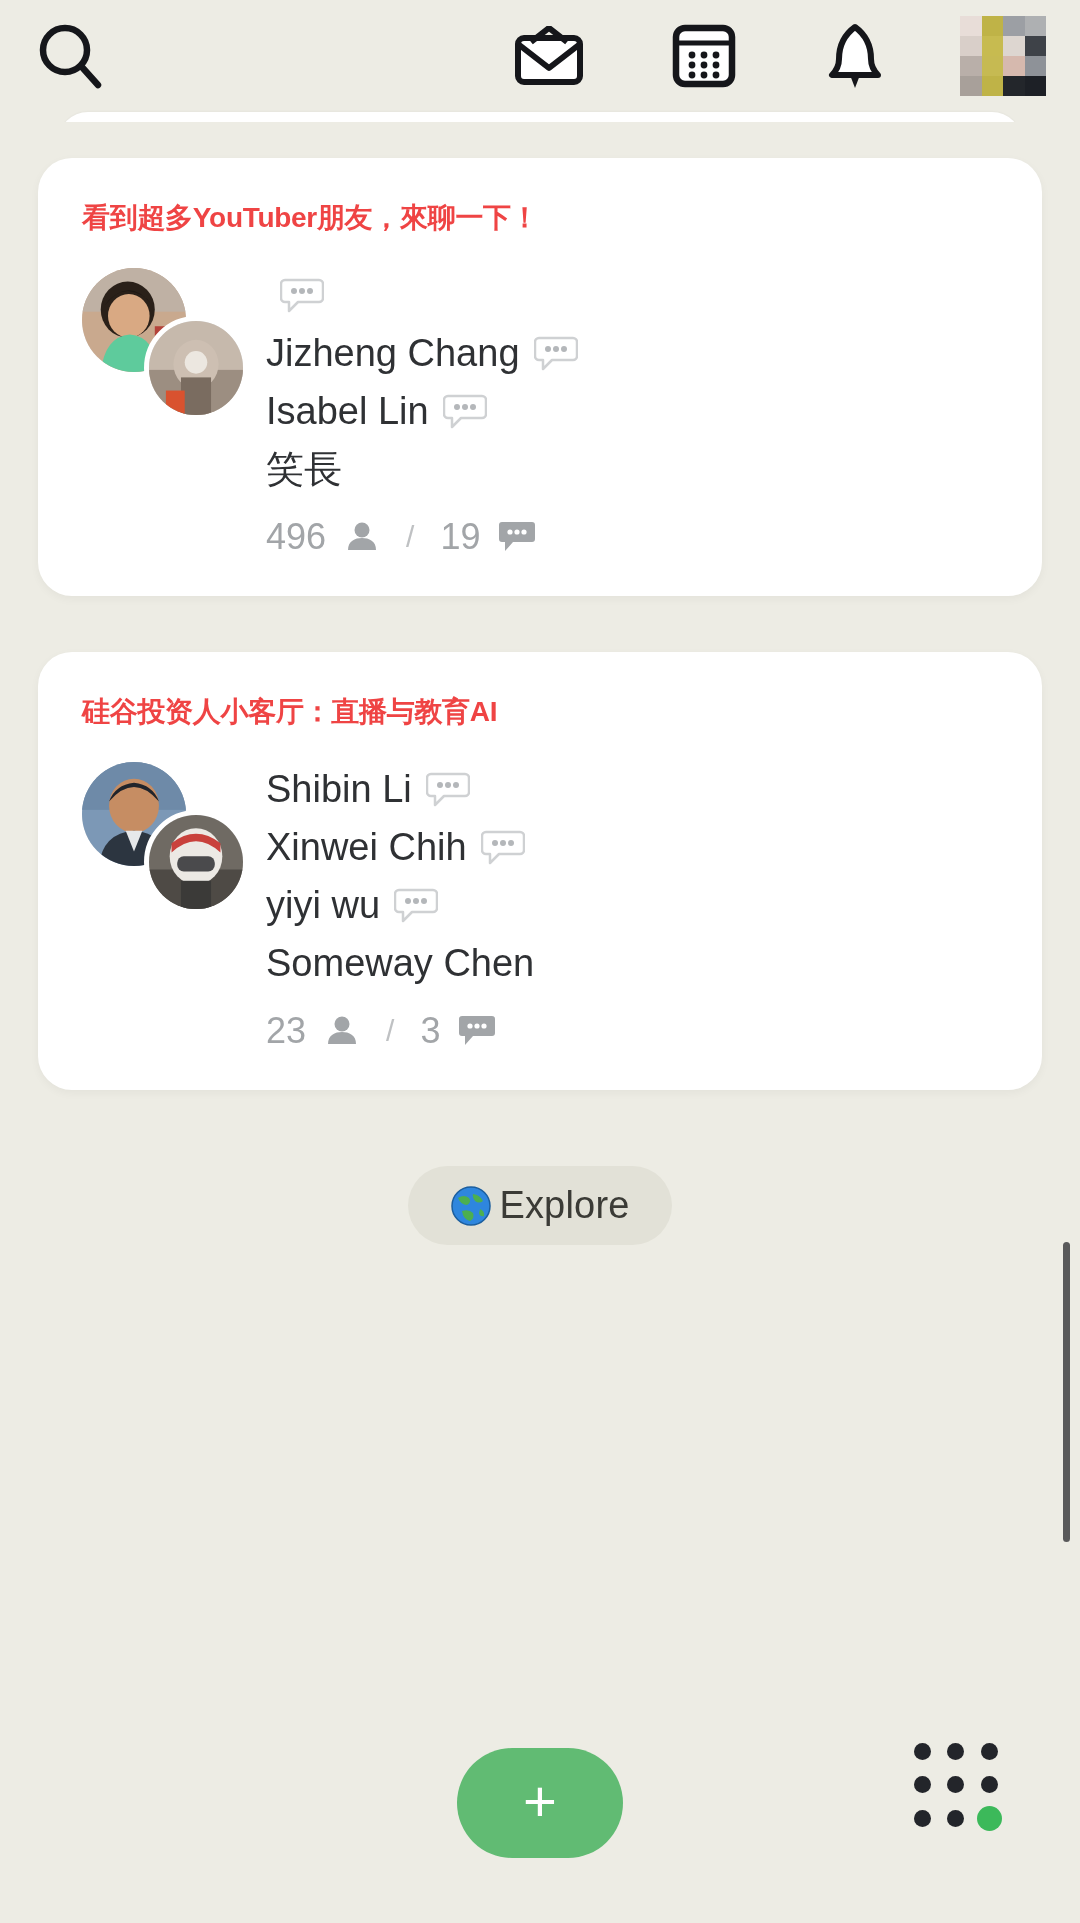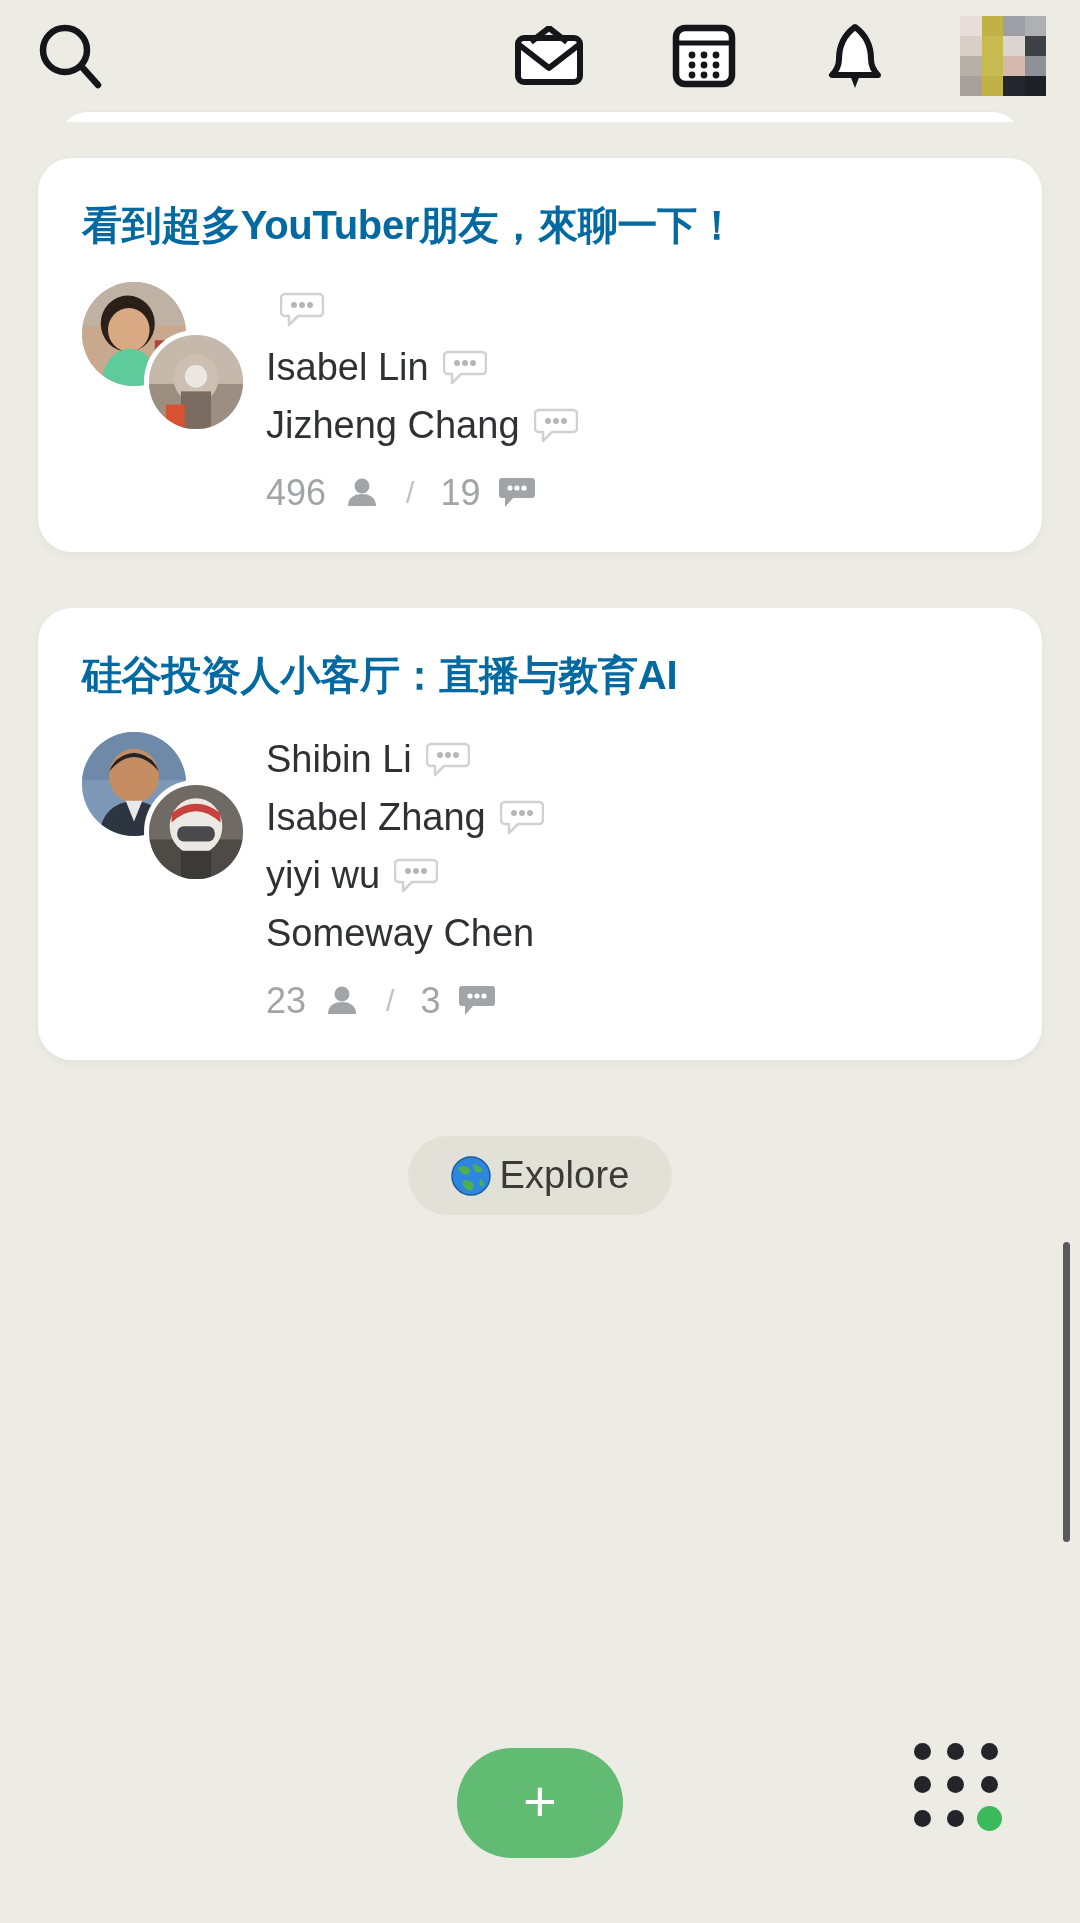--- a/index.html
+++ b/index.html
@@ -75,23 +75,23 @@
   .card {
     position: relative;
     background: #FFFFFF;
     border-radius: 34px;
     padding: 44px 44px 38px 44px;
     margin-bottom: 56px;
     box-shadow: 0 3px 10px rgba(0,0,0,0.045);
   }
 
   .card-title {
-    font-size: 40px;
+    font-size: 28px;
     font-weight: bold;
-    color: #0369a1;
+    color: #ef4444;
     letter-spacing: -0.3px;
     line-height: 1.15;
     margin-bottom: 30px;
     white-space: nowrap;
   }
 
   .card-body { display: flex; align-items: flex-start; }
 
   .avatars {
     position: relative;
@@ -333,40 +333,43 @@
             <svg class="speak-bubble" width="44" height="38" viewBox="0 0 44 38">
               <path d="M5 4 H39 A4 4 0 0 1 43 8 V22 A4 4 0 0 1 39 26 H18 L9 35 V26 H5 A4 4 0 0 1 1 22 V8 A4 4 0 0 1 5 4 Z" fill="#FFFFFF" stroke="#CFD1D3" stroke-width="2.5" stroke-linejoin="round"></path>
               <g fill="#B4B7BA">
                   <circle cx="14" cy="15" r="3"></circle>
                   <circle cx="22" cy="15" r="3"></circle>
                   <circle cx="30" cy="15" r="3"></circle>
                 </g>
             </svg>
           </div>
           <div class="member-row">
+            <span class="member-name">Jizheng Chang</span>
+            <svg class="speak-bubble" width="44" height="38" viewBox="0 0 44 38">
+              <path d="M5 4 H39 A4 4 0 0 1 43 8 V22 A4 4 0 0 1 39 26 H18 L9 35 V26 H5 A4 4 0 0 1 1 22 V8 A4 4 0 0 1 5 4 Z" fill="#FFFFFF" stroke="#CFD1D3" stroke-width="2.5" stroke-linejoin="round"></path>
+              <g fill="#B4B7BA">
+                  <circle cx="14" cy="15" r="3"></circle>
+                  <circle cx="22" cy="15" r="3"></circle>
+                  <circle cx="30" cy="15" r="3"></circle>
+                </g>
+            </svg>
+          </div>
+          <div class="member-row">
             <span class="member-name">Isabel Lin</span>
             <svg class="speak-bubble" width="44" height="38" viewBox="0 0 44 38">
               <path d="M5 4 H39 A4 4 0 0 1 43 8 V22 A4 4 0 0 1 39 26 H18 L9 35 V26 H5 A4 4 0 0 1 1 22 V8 A4 4 0 0 1 5 4 Z" fill="#FFFFFF" stroke="#CFD1D3" stroke-width="2.5" stroke-linejoin="round"></path>
               <g fill="#B4B7BA">
                   <circle cx="14" cy="15" r="3"></circle>
                   <circle cx="22" cy="15" r="3"></circle>
                   <circle cx="30" cy="15" r="3"></circle>
                 </g>
             </svg>
           </div>
           <div class="member-row">
-            <span class="member-name">Jizheng Chang</span>
-            <svg class="speak-bubble" width="44" height="38" viewBox="0 0 44 38">
-              <path d="M5 4 H39 A4 4 0 0 1 43 8 V22 A4 4 0 0 1 39 26 H18 L9 35 V26 H5 A4 4 0 0 1 1 22 V8 A4 4 0 0 1 5 4 Z" fill="#FFFFFF" stroke="#CFD1D3" stroke-width="2.5" stroke-linejoin="round"></path>
-              <g fill="#B4B7BA">
-                  <circle cx="14" cy="15" r="3"></circle>
-                  <circle cx="22" cy="15" r="3"></circle>
-                  <circle cx="30" cy="15" r="3"></circle>
-                </g>
-            </svg>
+            <span class="member-name cjk">笑長</span>
           </div>
 
           <div class="stats">
             <span class="num">496</span>
             <svg class="glyph" width="36" height="36" viewBox="0 0 36 36">
               <circle cx="18" cy="11" r="7.5" fill="#A2A5A8"></circle>
               <path d="M4 31 C4 22 11 19 18 19 C25 19 32 22 32 31 Z" fill="#A2A5A8"></path>
             </svg>
             <span class="sep">/</span>
             <span class="num">19</span>
@@ -416,21 +419,21 @@
             <svg class="speak-bubble" width="44" height="38" viewBox="0 0 44 38">
               <path d="M5 4 H39 A4 4 0 0 1 43 8 V22 A4 4 0 0 1 39 26 H18 L9 35 V26 H5 A4 4 0 0 1 1 22 V8 A4 4 0 0 1 5 4 Z" fill="#FFFFFF" stroke="#CFD1D3" stroke-width="2.5" stroke-linejoin="round"></path>
               <g fill="#B4B7BA">
                   <circle cx="14" cy="15" r="3"></circle>
                   <circle cx="22" cy="15" r="3"></circle>
                   <circle cx="30" cy="15" r="3"></circle>
                 </g>
             </svg>
           </div>
           <div class="member-row">
-            <span class="member-name">Isabel Zhang</span>
+            <span class="member-name">Xinwei Chih</span>
             <svg class="speak-bubble" width="44" height="38" viewBox="0 0 44 38">
               <path d="M5 4 H39 A4 4 0 0 1 43 8 V22 A4 4 0 0 1 39 26 H18 L9 35 V26 H5 A4 4 0 0 1 1 22 V8 A4 4 0 0 1 5 4 Z" fill="#FFFFFF" stroke="#CFD1D3" stroke-width="2.5" stroke-linejoin="round"></path>
               <g fill="#B4B7BA">
                   <circle cx="14" cy="15" r="3"></circle>
                   <circle cx="22" cy="15" r="3"></circle>
                   <circle cx="30" cy="15" r="3"></circle>
                 </g>
             </svg>
           </div>
           <div class="member-row">

